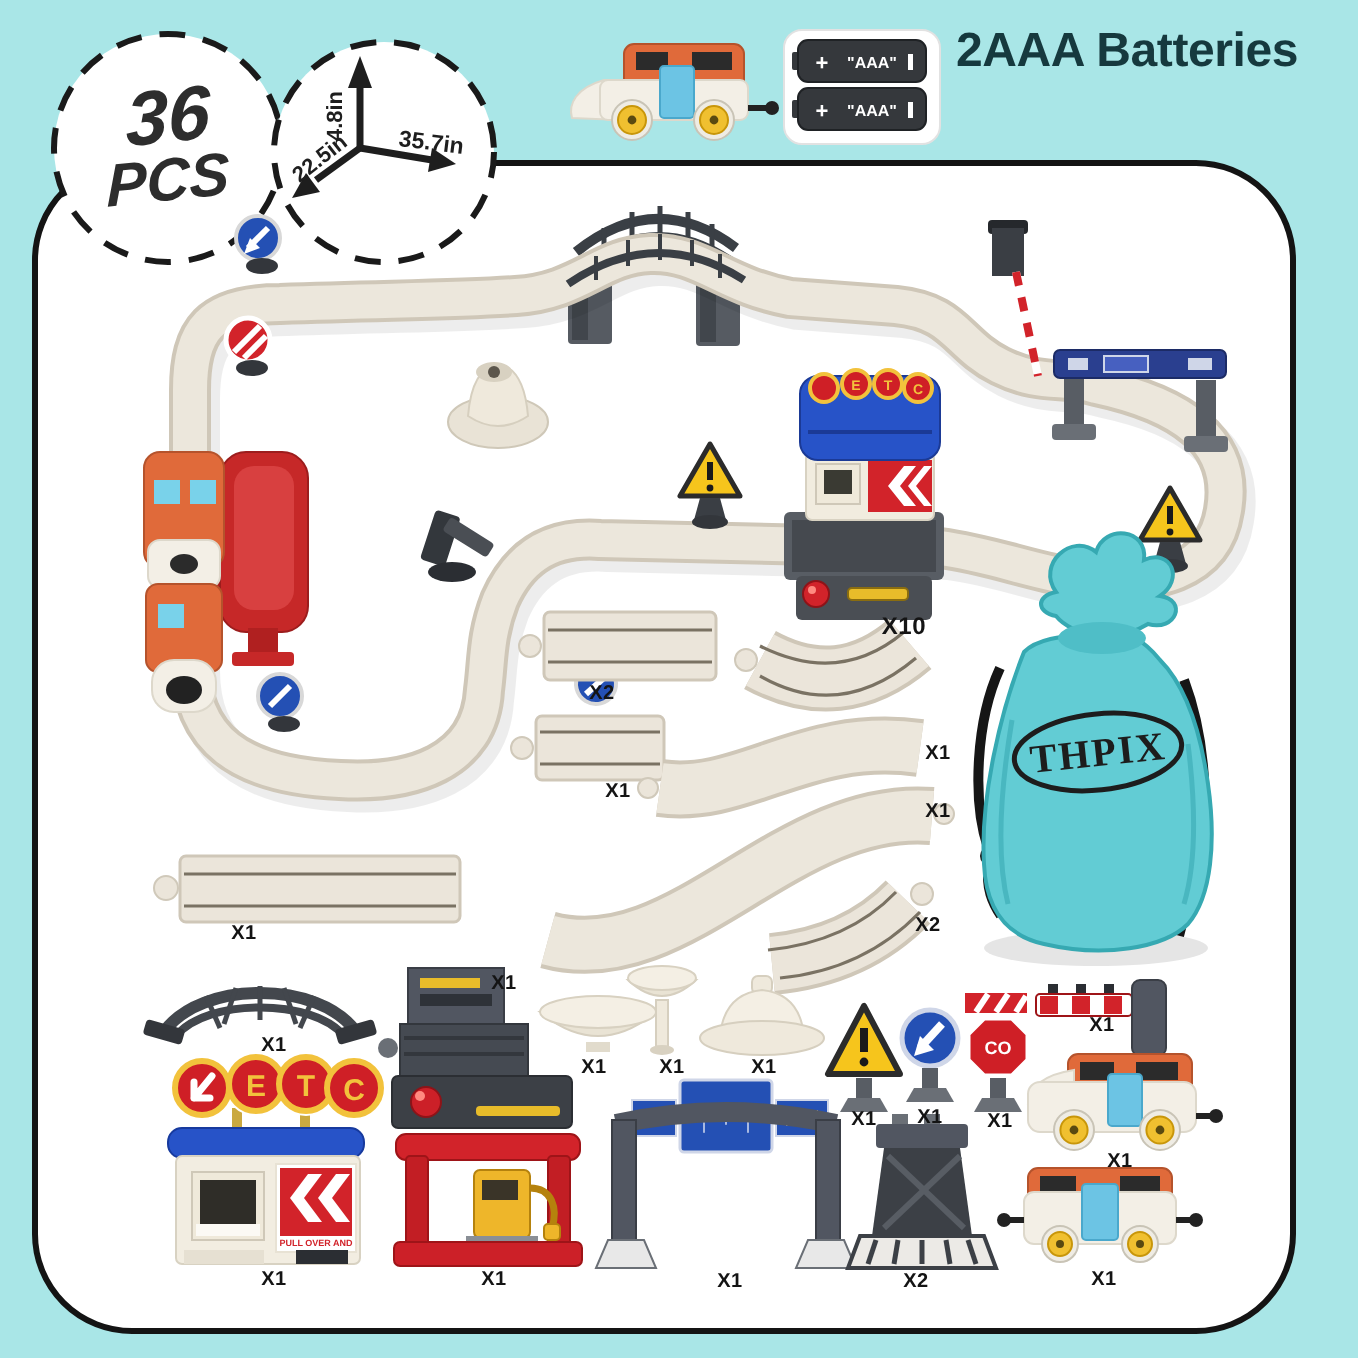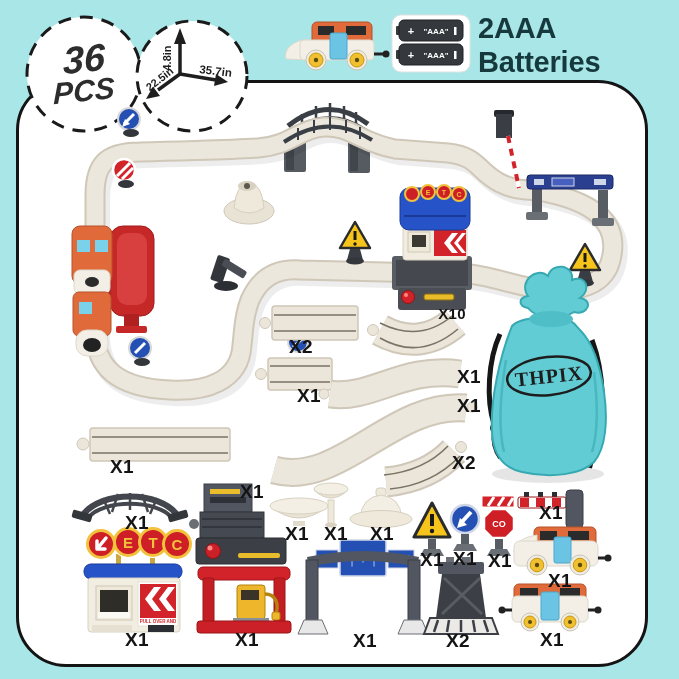--- a/index.html
+++ b/index.html
@@ -1,30 +1,30 @@
 <!DOCTYPE html>
 <html><head>
 <meta charset="utf-8">
 <style>
   html,body{margin:0;padding:0;}
   .canvas{position:relative;width:679px;height:679px;background:#a9e6e7;overflow:hidden;
           font-family:"Liberation Sans",sans-serif;}
   .panel{position:absolute;left:16px;top:80px;width:626px;height:581px;background:#ffffff;
          border:3px solid #141414;border-radius:50px;}
   .scene{position:absolute;left:0;top:0;width:679px;height:679px;}
-  .qty{position:absolute;transform:translate(-50%,-50%);font-weight:700;font-size:19px;
+  .qty{position:absolute;transform:translate(-50%,-50%);font-weight:700;font-size:10px;
        color:#141414;letter-spacing:.3px;white-space:nowrap;}
-  .qty.big{font-size:15px;}
+  .qty.big{font-size:12px;}
   .badge36{position:absolute;left:30px;top:22px;width:108px;height:104px;display:flex;
            flex-direction:column;align-items:center;justify-content:center;
            transform:rotate(-6deg) skewX(-6deg);color:#2d2d2d;font-weight:900;font-style:italic;}
   .badge36 .l1{font-size:38px;line-height:.9;}
   .badge36 .l2{font-size:30px;line-height:1;}
   .batt-text{position:absolute;left:478px;top:12px;color:#16393e;font-weight:700;
-             font-size:29px;line-height:1.16;letter-spacing:-0.2px;}
+             font-size:24px;line-height:1.16;letter-spacing:-0.2px;}
   svg text{font-family:"Liberation Sans",sans-serif;}
   svg .serif{font-family:"Liberation Serif",serif;}
 </style>
 </head>
 <body>
 
 <div class="canvas">
 
   <div class="panel"></div>
 

